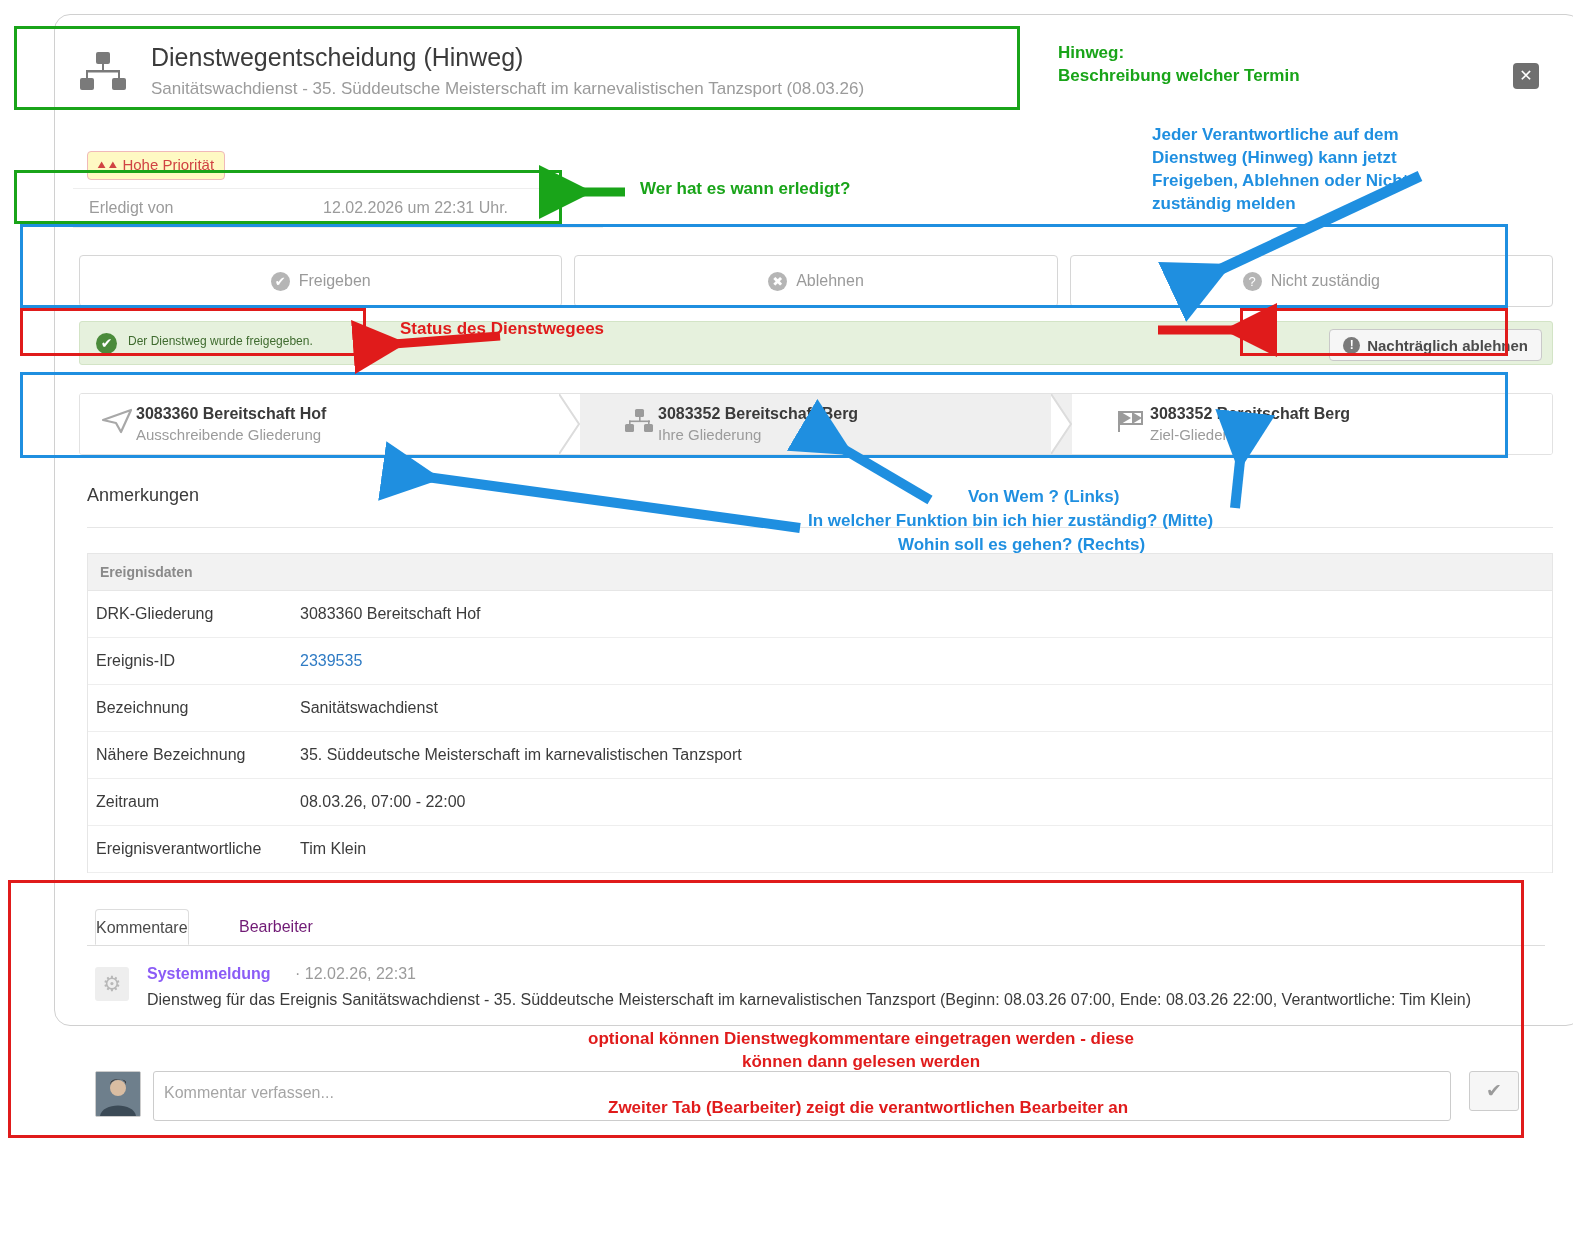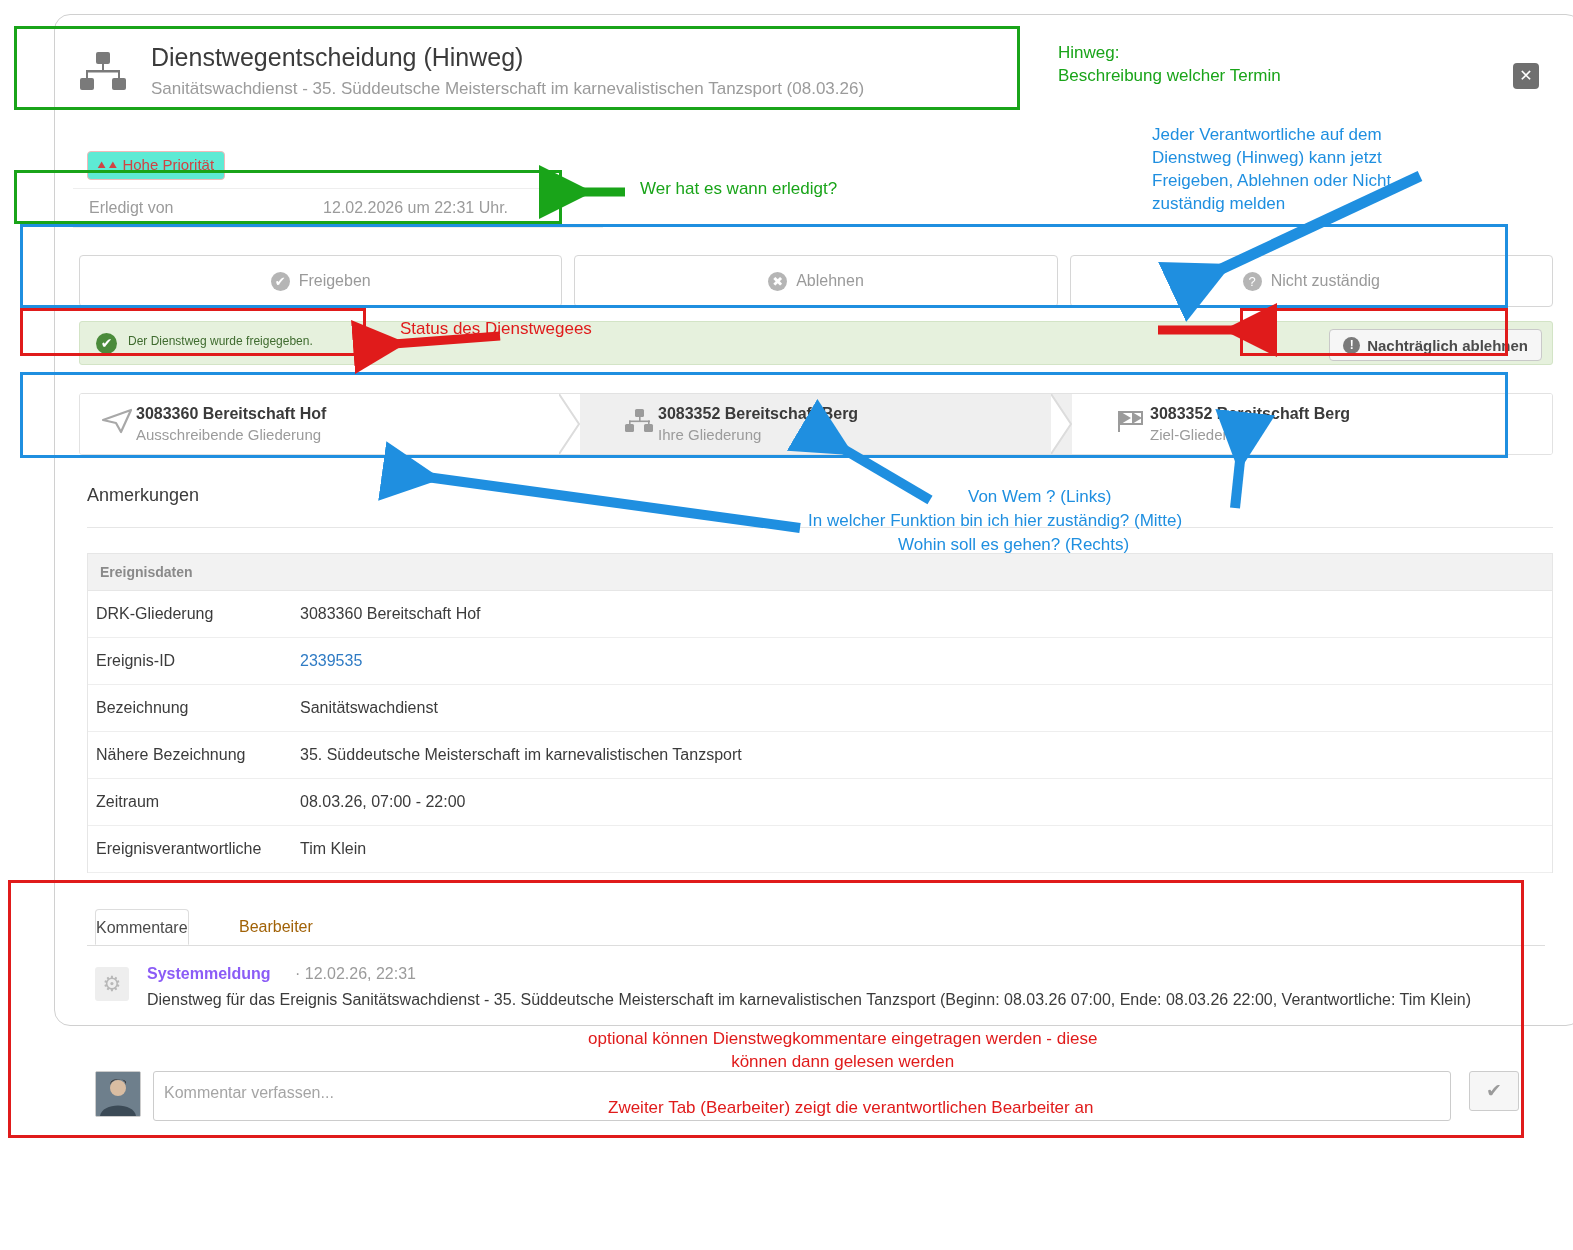--- a/index.html
+++ b/index.html
@@ -76,21 +76,21 @@
     cursor: pointer;
   }
 
   
   .prio {
     position: absolute;
     left: 32px;
     top: 136px;
     padding: 4px 10px 5px 8px;
     border: 1px solid #f0b9b9;
-    background: #5eead4;
+    background: #fef9c3;
     border-radius: 4px;
     color: #d04343;
     font-size: 15px;
     white-space: nowrap;
   }
   .prio .chev { color: #d04343; font-size: 14px; margin-right: 4px; }
 
   .erledigt {
     position: absolute;
     left: 18px;
@@ -314,21 +314,21 @@
   .tab.active {
     left: 8px;
     background: #ffffff;
     border: 1px solid #dddddd;
     border-bottom: 1px solid #ffffff;
     border-radius: 4px 4px 0 0;
     color: #4a4a4a;
   }
   .tab.inactive {
     left: 152px;
-    color: #a16207;
+    color: #701a75;
   }
   .cmt {
     position: absolute;
     left: 16px;
     top: 62px;
     width: 1440px;
   }
   .cmt .gear {
     position: absolute;
     left: 0; top: 2px;
@@ -376,21 +376,21 @@
   }
 
   
   .ann { position: absolute; pointer-events: none; }
   .box-green { border: 3px solid #19a419; }
   .box-blue  { border: 3px solid #1f8fe0; }
   .box-red   { border: 3px solid #e01b1b; }
   .note {
     position: absolute;
     font-size: 17px;
-    font-weight: normal;
+    font-weight: bold;
     line-height: 1.35;
     white-space: pre;
   }
   .note.g { color: #19a419; }
   .note.b { color: #1f8fe0; }
   .note.r { color: #e01b1b; }
   svg.ov { position: absolute; left: 0; top: 0; width: 1573px; height: 1250px; pointer-events: none; }
 </style>
 </head>
 <body>

